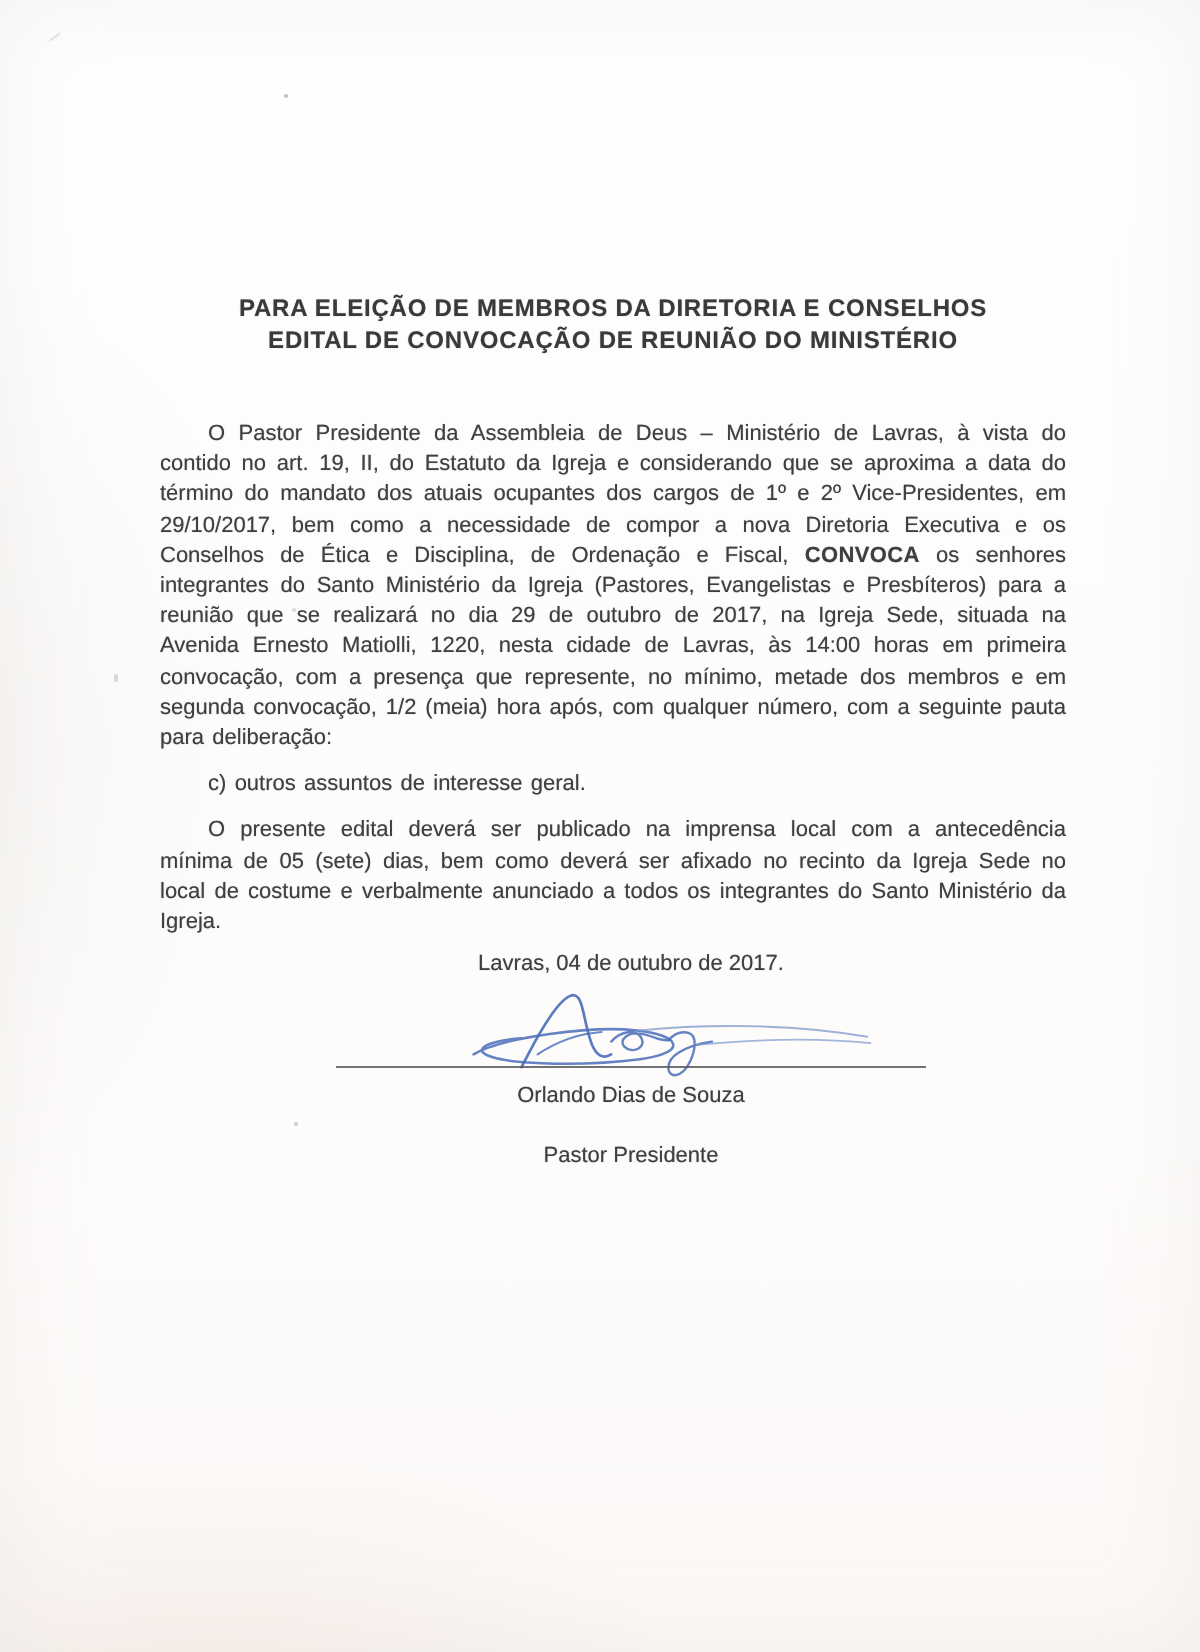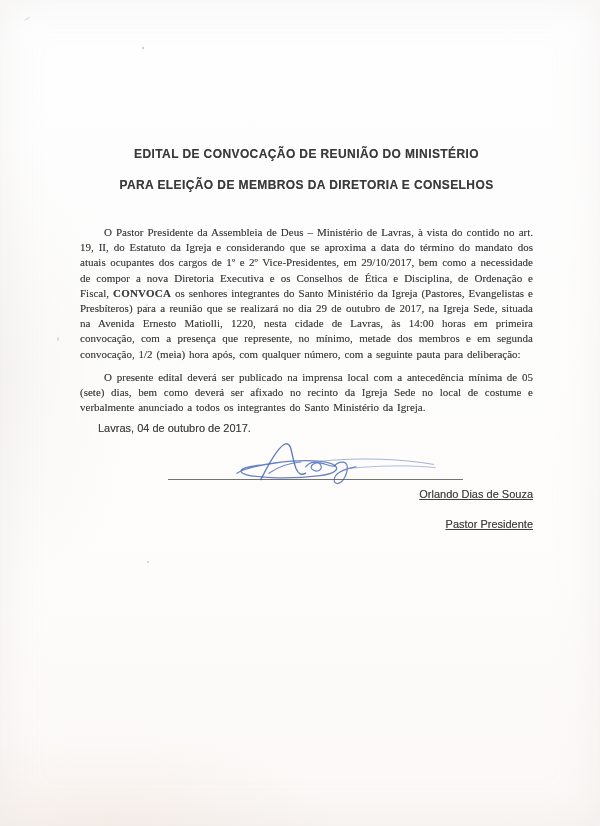--- a/index.html
+++ b/index.html
@@ -22,28 +22,28 @@
     text-shadow:0 0 0.5px rgba(66,66,66,0.55);
   }
   .doc-title{
     font-size:12px;font-weight:bold;text-align:center;
     letter-spacing:0.4px;color:#3a3a3a;
     margin:0 0 15px 0;line-height:16px;
   }
   .doc-title.second{margin-bottom:0;}
   .para{
     font-size:11px;line-height:15.2px;text-align:justify;
-    text-indent:24px;margin:8px 0 0 0;word-spacing:1.1px;font-family:Liberation Serif, serif;
+    text-indent:24px;margin:8px 0 0 0;word-spacing:1.1px;
   }
   .para.first{margin-top:32px;}
   .bold{font-weight:bold;letter-spacing:0.2px;}
   .date-line{
-    font-size:11px;margin:6px 0 0 18px;line-height:15px;
+    font-size:11px;text-align:center;margin:6px 0 0 18px;line-height:15px;
   }
-  .sig-block{margin:2px 0 0 18px;text-align:right;text-decoration:underline;}
+  .sig-block{margin:2px 0 0 18px;text-align:center;}
   .sig-svg{display:block;margin:0 auto;height:48px;width:310px;}
   .sig-rule{
     height:1px;background:#5a5a5a;width:295px;
     margin:-7px auto 0 auto;opacity:0.85;
   }
   .sig-name{font-size:11px;margin-top:7px;line-height:14px;}
   .sig-title{font-size:11px;margin-top:16px;line-height:14px;}
   .speck{position:absolute;border-radius:50%;background:#8a8a8a;}
   .speck.s1{left:142px;top:47px;width:2px;height:2px;opacity:.55;}
   .speck.s2{left:24px;top:18px;width:7px;height:1px;transform:rotate(-35deg);opacity:.25;}
@@ -57,27 +57,28 @@
 <div class="page">
 
   <span class="speck s1"></span>
   <span class="speck s2"></span>
   <span class="speck s3"></span>
   <span class="speck s4"></span>
   <span class="speck s5"></span>
 
   <div class="doc">
 
+    <div class="doc-title second">PARA ELEIÇÃO DE MEMBROS DA DIRETORIA E CONSELHOS</div>
     <div class="doc-title">EDITAL DE CONVOCAÇÃO DE REUNIÃO DO MINISTÉRIO</div>
-    <div class="doc-title second">PARA ELEIÇÃO DE MEMBROS DA DIRETORIA E CONSELHOS</div>
 
     <p class="para first"><span>O Pastor Presidente da Assembleia de Deus – Ministério de Lavras, à vista do contido no art. 19, II, do Estatuto da Igreja e considerando que se aproxima a data do término do mandato dos atuais ocupantes dos cargos de 1º e 2º Vice-Presidentes, em 29/10/2017, bem como a necessidade de compor a nova Diretoria Executiva e os Conselhos de Ética e Disciplina, de Ordenação e Fiscal, </span><span class="bold">CONVOCA</span><span> os senhores integrantes do Santo Ministério da Igreja (Pastores, Evangelistas e Presbíteros) para a reunião que se realizará no dia 29 de outubro de 2017, na Igreja Sede, situada na Avenida Ernesto Matiolli, 1220, nesta cidade de Lavras, às 14:00 horas em primeira convocação, com a presença que represente, no mínimo, metade dos membros e em segunda convocação, 1/2 (meia) hora após, com qualquer número, com a seguinte pauta para deliberação:</span></p>
 
 
 
+    <p class="para">c) outros assuntos de interesse geral.</p>
 
     <p class="para">O presente edital deverá ser publicado na imprensa local com a antecedência mínima de 05 (sete) dias, bem como deverá ser afixado no recinto da Igreja Sede no local de costume e verbalmente anunciado a todos os integrantes do Santo Ministério da Igreja.</p>
 
     <p class="date-line">Lavras, 04 de outubro de 2017.</p>
 
     <div class="sig-block">
       <svg class="sig-svg" viewBox="0 0 310 60">
 
         <path d="M 56 44 C 75 33, 130 26, 158 29 C 186 32, 190 43, 160 47 C 120 52, 70 50, 62 43 C 58 39, 70 35, 86 34" fill="none" stroke-width="1.6" stroke-linecap="round" opacity="0.85" stroke="#4a6db8"></path>
 

